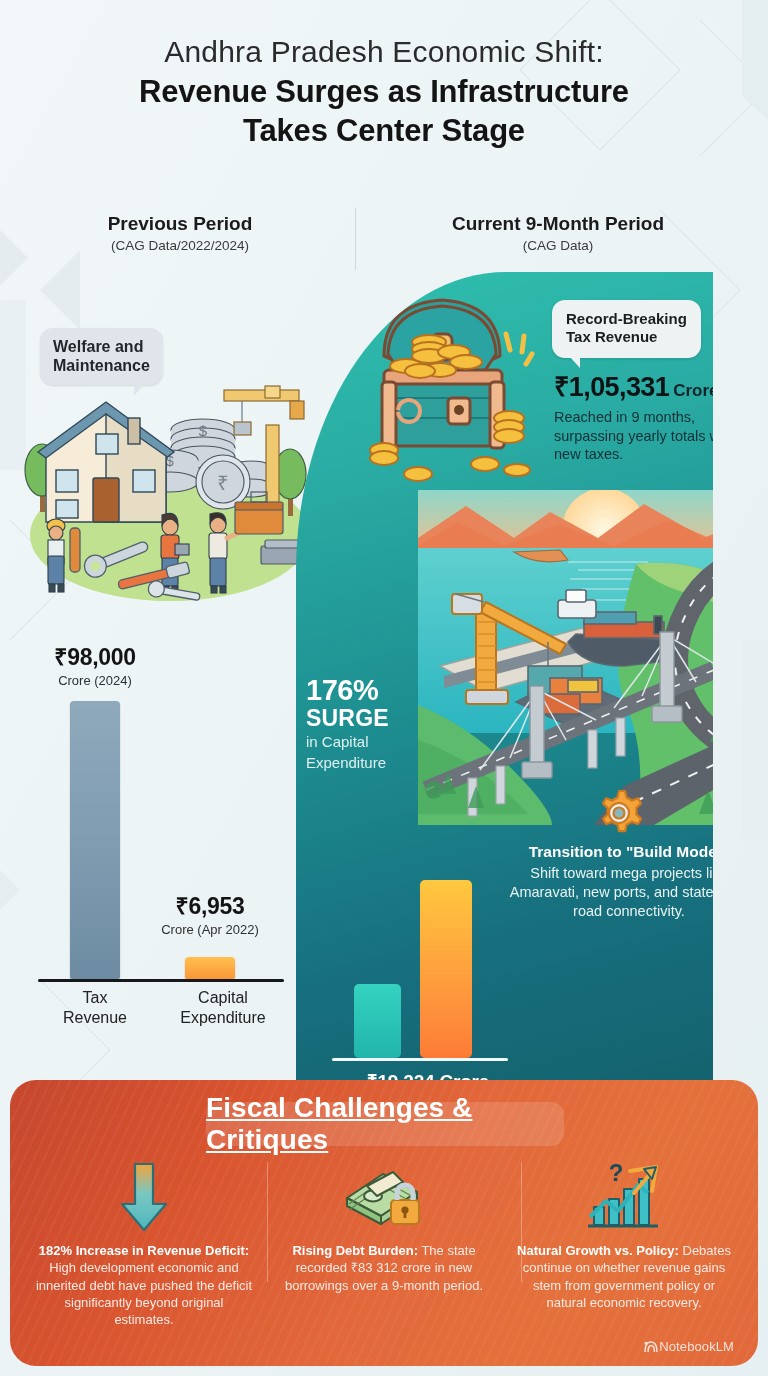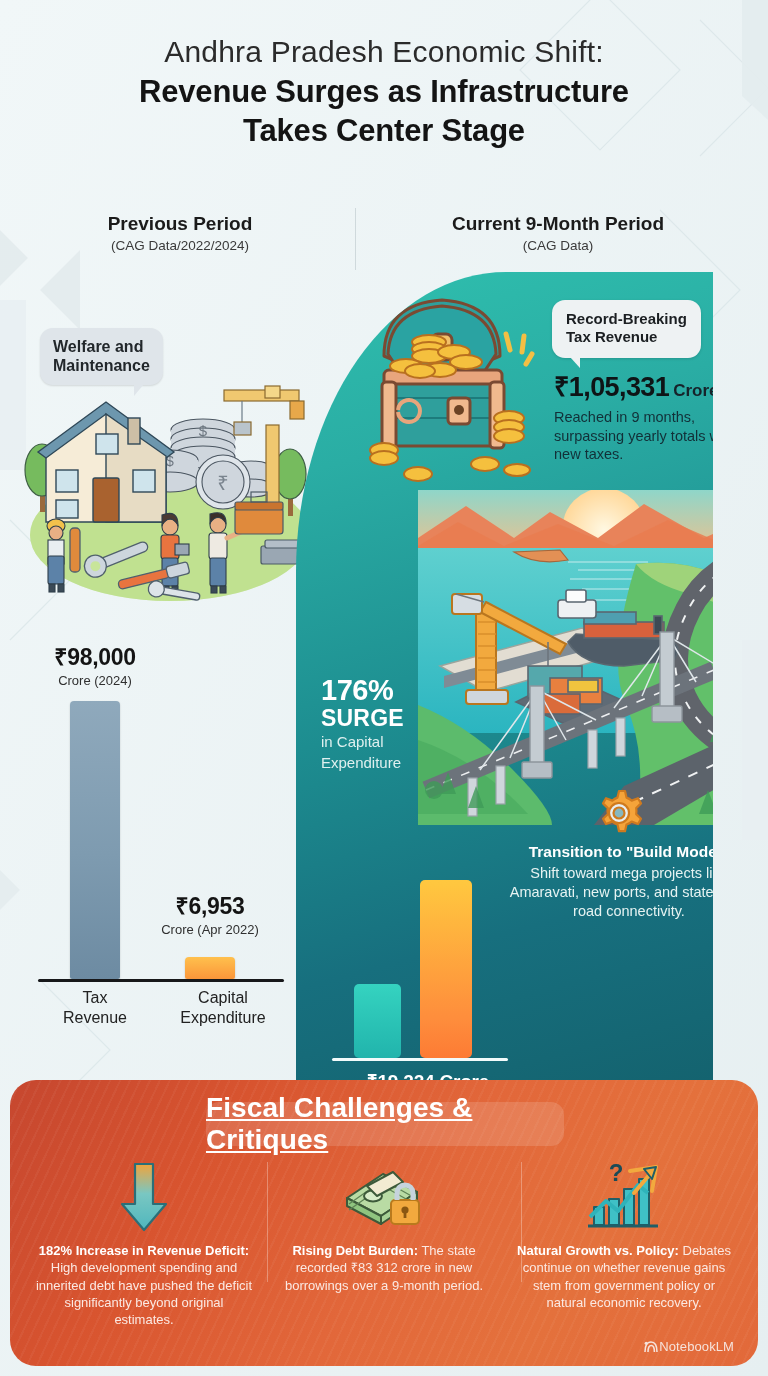--- a/index.html
+++ b/index.html
@@ -65,21 +65,21 @@
             padding:10px 14px 11px;box-shadow:0 1px 3px rgba(0,0,0,.14);}
   .rcallout span{display:block;font-size:15px;font-weight:bold;color:#1b1f22;line-height:1.22;}
   .rcallout:after{content:"";position:absolute;left:18px;bottom:-10px;width:0;height:0;
     border-right:10px solid #eef2f3;border-bottom:11px solid transparent;}
   .bigrev{position:absolute;left:258px;top:95px;width:210px;}
   .bigrev .amt{font-size:27px;font-weight:bold;color:#0e1416;letter-spacing:-.6px;display:inline;}
   .bigrev .unit{font-size:17px;font-weight:bold;color:#16232a;display:inline;margin-left:4px;}
   .bigrev .desc{font-size:14.5px;color:#123038;line-height:1.28;margin-top:4px;}
 
   
-  .surge{position:absolute;left:25px;top:404px;width:170px;}
+  .surge{position:absolute;left:10px;top:404px;width:170px;}
   .surge .p{font-size:29px;font-weight:bold;color:#ffffff;line-height:1.02;letter-spacing:-.5px;}
   .surge .w{font-size:23px;font-weight:bold;color:#ffffff;line-height:1.08;letter-spacing:.2px;}
   .surge .sub{font-size:15px;color:#dff0ef;line-height:1.2;margin-top:3px;}
 
   
   .rchart{position:absolute;left:26px;top:600px;width:200px;height:195px;}
   .rbaseline{position:absolute;left:10px;top:186px;width:176px;height:3px;background:#f2fbfb;border-radius:2px;}
   #rbar-old{position:absolute;left:32px;bottom:9px;width:47px;height:74px;border-radius:5px;
     background:linear-gradient(180deg,#35d3c0 0%,#21b4ac 100%);}
   #rbar-new{position:absolute;left:98px;bottom:9px;width:52px;height:178px;border-radius:5px;
@@ -505,21 +505,21 @@
                 <linearGradient id="arrg" x1="0" y1="0" x2="0" y2="1">
               <stop offset="0" stop-color="#f0a43c"></stop>
                   <stop offset=".45" stop-color="#79c7c2"></stop>
                   <stop offset="1" stop-color="#4fb6bd"></stop>
             </linearGradient>
               </defs>
             <path d="M21 4 h18 v40 h13 L30 70 L8 44 h13z" fill="url(#arrg)" stroke="#2b6f78" stroke-width="2.2" stroke-linejoin="round"></path>
           </svg>
         </div>
         <div class="otext">
-          <b>182% Increase in Revenue Deficit:</b><span> High development spending and innerited debt have pushed the deficit significantly beyond original estimates.</span>
+          <b>182% Increase in Revenue Deficit:</b><span> High development economic and innerited debt have pushed the deficit significantly beyond original estimates.</span>
         </div>
       </div>
 
       <div class="ocol">
         <div class="oicon">
           <svg width="86" height="70" viewBox="0 0 86 70">
             <g stroke="#3d5a3a" stroke-width="2" stroke-linejoin="round">
               <path d="M6 36 L42 12 L76 30 L40 54z" fill="#b9dba4"></path>
               <path d="M6 36 L6 44 L40 62 L40 54z" fill="#8fc47f"></path>
               <path d="M40 54 L40 62 L76 38 L76 30z" fill="#a7d196"></path>

